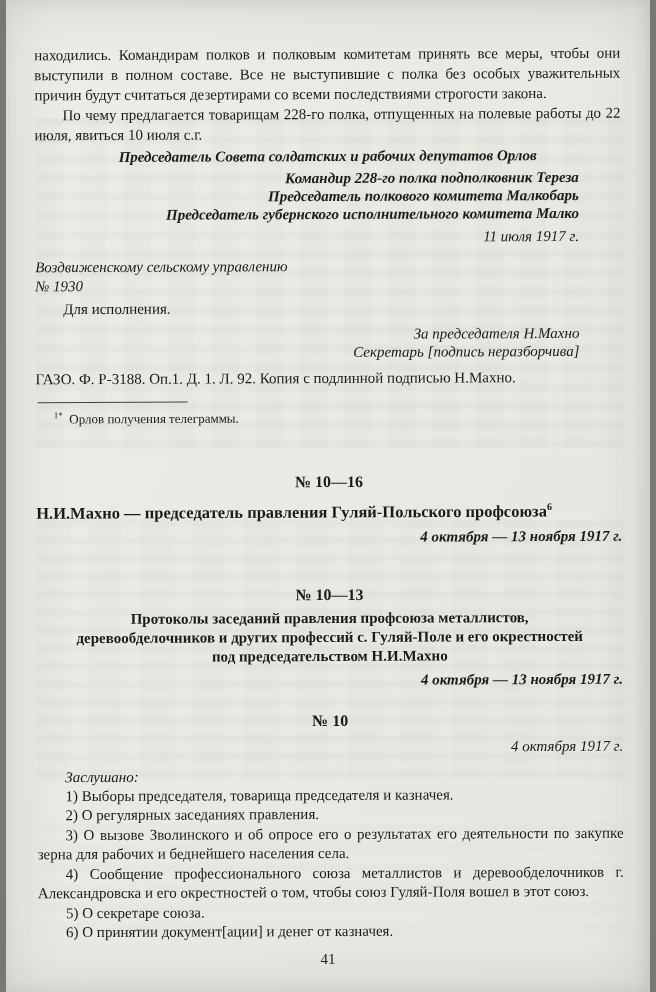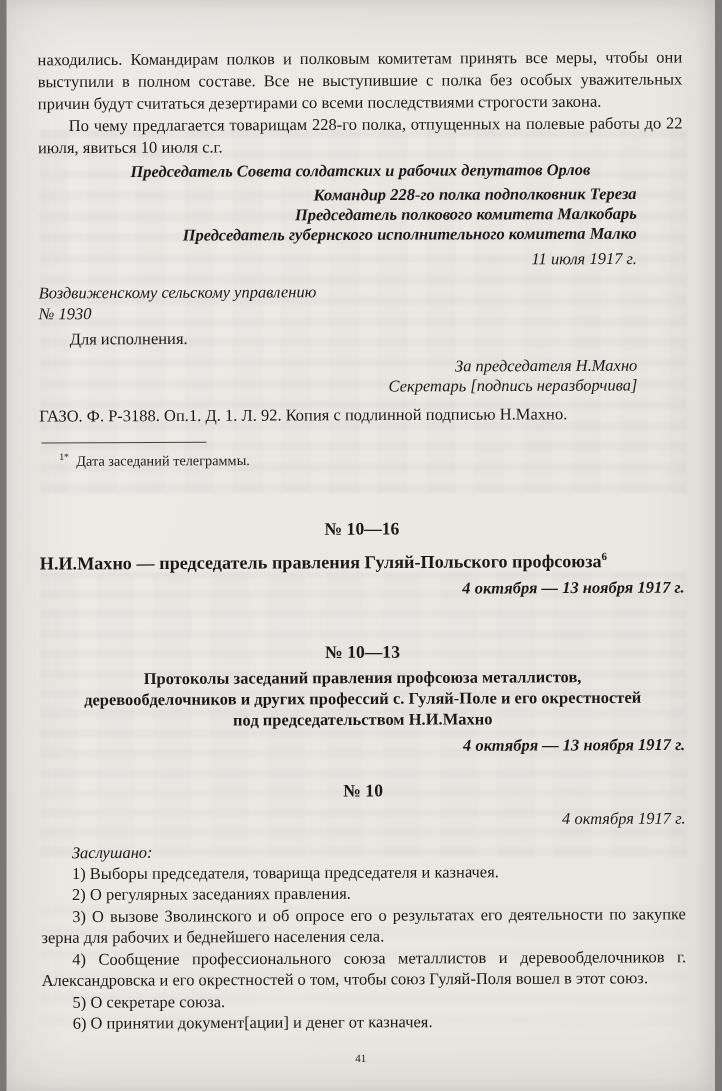--- a/index.html
+++ b/index.html
@@ -53,21 +53,21 @@
   .h-title sup{font-size:10px;}
   .h-date{margin-top:5px;font-size:15px;line-height:19px;}
   .h2-num{margin-top:38px;font-size:16px;line-height:20px;}
   .h2-title{margin-top:4px;font-size:15px;line-height:19px;}
   .doc-num{margin-top:21px;font-size:16px;line-height:20px;}
   .doc-date{margin-top:7px;line-height:19px;}
   .heard{margin-top:9px;}
   .items p{line-height:19.5px;}
   .pagenum{
     position:absolute;left:0;right:0;bottom:24px;
-    text-align:center;font-size:10px;color:#1b1a18;
+    text-align:center;font-size:15px;color:#1b1a18;
     font-family:"Liberation Serif","DejaVu Serif",serif;
   }
 </style>
 </head>
 <body>
 
 <div class="page">
 
   <div class="bleed b1"></div>
   <div class="bleed b2"></div>
@@ -96,21 +96,21 @@
     <p class="indent exec">Для исполнения.</p>
 
     <div class="sig-block2 right it">
       <p>За председателя Н.Махно</p>
       <p>Секретарь [подпись неразборчива]</p>
     </div>
 
     <p class="archive">ГАЗО. Ф. Р-3188. Оп.1. Д. 1. Л. 92. Копия с подлинной подписью Н.Махно.</p>
 
     <hr class="fn-rule">
-    <p class="footnote"><sup>1*</sup>&nbsp;&nbsp;<span>Дата заседаний телеграммы.</span></p>
+    <p class="footnote"><sup>1*</sup>&nbsp;&nbsp;<span>Орлов получения телеграммы.</span></p>
 
     <p class="center bd h-num">№ 10—16</p>
     <p class="h-title bd"><span>Н.И.Махно — председатель правления Гуляй-Польского профсоюза</span><sup>6</sup></p>
     <p class="right it bd h-date">4 октября — 13 ноября 1917 г.</p>
 
     <p class="center bd h2-num">№ 10—13</p>
     <div class="center bd h2-title">
       <p>Протоколы заседаний правления профсоюза металлистов,</p>
       <p>деревообделочников и других профессий с. Гуляй-Поле и его окрестностей</p>
       <p>под председательством Н.И.Махно</p>

